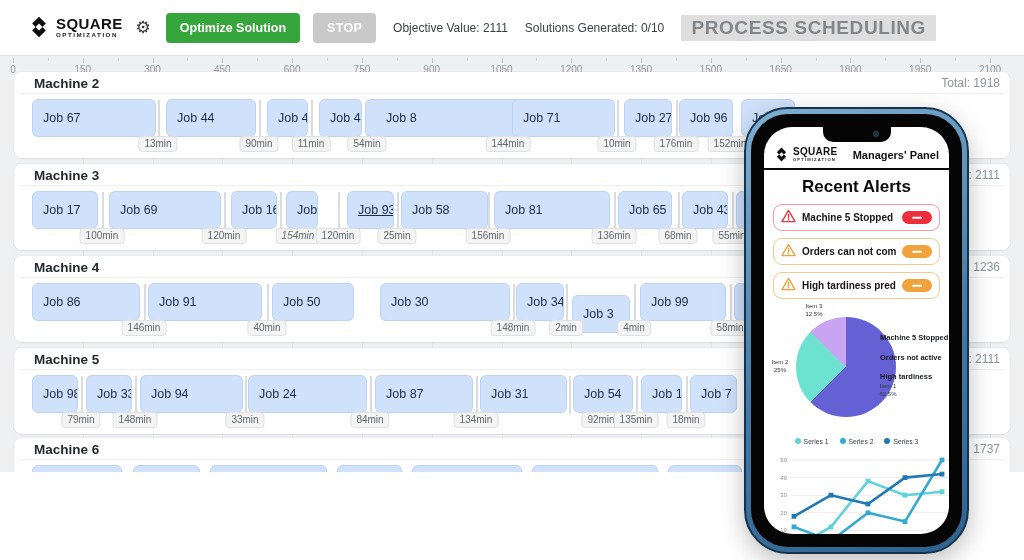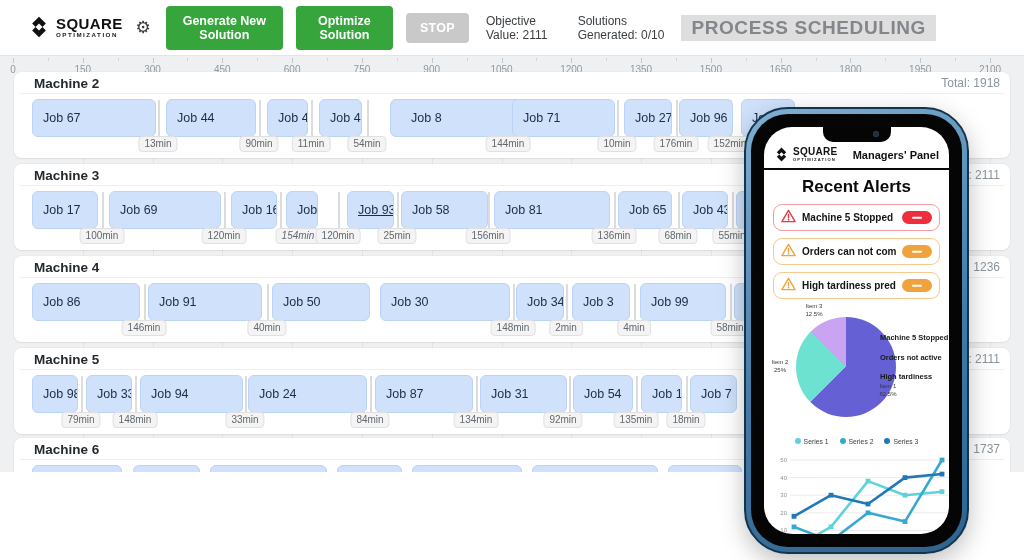--- a/index.html
+++ b/index.html
@@ -82,21 +82,20 @@
       <svg viewBox="0 0 32 32">
         <path d="M6 11 L16 1 L26 11 L21 16 L16 11 L11 16 Z" fill="#111"></path>
         <path d="M6 21 L11 16 L16 21 L21 16 L26 21 L16 31 Z" fill="#111"></path>
       </svg>
       <div class="brand-text">
         <span class="brand-l1">SQUARE</span>
         <span class="brand-l2">OPTIMIZATION</span>
       </div>
     </div>
     <span class="gear">⚙</span>
-    <button class="btn green">Generate New Solution</button>
     <button class="btn green">Optimize Solution</button>
     <button class="btn gray">STOP</button>
     <span class="stat">Objective Value: 2111</span>
     <span class="stat">Solutions Generated: 0/10</span>
     <div class="page-title">PROCESS SCHEDULING</div>
   </div>
 
   <div class="content">
     <div id="ruler">
         <div class="tickmark" style="left: 13px;"></div>
@@ -171,21 +170,21 @@
           <div class="conn" style="left: 297px;"></div>
           <div class="conn" style="left: 353px;"></div>
           <div class="conn" style="left: 494px;"></div>
           <div class="conn" style="left: 603px;"></div>
           <div class="conn" style="left: 662px;"></div>
           <div class="conn" style="left: 716px;"></div>
           <div class="job" style="left: 18px; width: 124px;">Job 67</div>
           <div class="job" style="left: 152px; width: 90px;">Job 44</div>
           <div class="job" style="left: 253px; width: 41px;">Job 45</div>
           <div class="job" style="left: 305px; width: 43px;">Job 41</div>
-          <div class="job" style="left: 376px; width: 160px; padding-left: 20px;">Job 8</div>
+          <div class="job" style="left: 351px; width: 160px; padding-left: 20px;">Job 8</div>
           <div class="job" style="left: 498px; width: 103px;">Job 71</div>
           <div class="job" style="left: 610px; width: 48px;">Job 27</div>
           <div class="job" style="left: 665px; width: 54px;">Job 96</div>
           <div class="job" style="left: 727px; width: 54px;">Job</div>
           <div class="badge" style="left: 144px;">13min</div>
           <div class="badge" style="left: 245px;">90min</div>
           <div class="badge" style="left: 297px;">11min</div>
           <div class="badge" style="left: 353px;">54min</div>
           <div class="badge" style="left: 494px;">144min</div>
           <div class="badge" style="left: 603px;">10min</div>
@@ -232,24 +231,24 @@
             <span class="m-total">Total: 1236</span>
           </div>
           <div class="conn" style="left: 130px;"></div>
           <div class="conn" style="left: 253px;"></div>
           <div class="conn" style="left: 499px;"></div>
           <div class="conn" style="left: 552px;"></div>
           <div class="conn" style="left: 620px;"></div>
           <div class="conn" style="left: 716px;"></div>
           <div class="job" style="left: 18px; width: 108px;">Job 86</div>
           <div class="job" style="left: 134px; width: 114px;">Job 91</div>
-          <div class="job" style="left: 258px; width: 98px;">Job 50</div>
+          <div class="job" style="left: 258px; width: 82px;">Job 50</div>
           <div class="job" style="left: 366px; width: 130px;">Job 30</div>
           <div class="job" style="left: 502px; width: 48px;">Job 34</div>
-          <div class="job" style="left: 558px; width: 58px;">Job 3</div>
+          <div class="job" style="left: 558px; width: 58px; margin-top: 12px;">Job 3</div>
           <div class="job" style="left: 626px; width: 86px;">Job 99</div>
           <div class="job" style="left: 720px; width: 60px;"></div>
           <div class="badge" style="left: 130px;">146min</div>
           <div class="badge" style="left: 253px;">40min</div>
           <div class="badge" style="left: 499px;">148min</div>
           <div class="badge" style="left: 552px;">2min</div>
           <div class="badge" style="left: 620px;">4min</div>
           <div class="badge" style="left: 716px;">58min</div>
         </div>
         <div class="card" style="top: 292px;">
@@ -273,21 +272,21 @@
           <div class="job" style="left: 466px; width: 87px;">Job 31</div>
           <div class="job" style="left: 559px; width: 60px;">Job 54</div>
           <div class="job" style="left: 627px; width: 41px;">Job 12</div>
           <div class="job" style="left: 676px; width: 47px;">Job 7</div>
           <div class="job" style="left: 731px; width: 55px;"></div>
           <div class="badge" style="left: 67px;">79min</div>
           <div class="badge" style="left: 121px;">148min</div>
           <div class="badge" style="left: 231px;">33min</div>
           <div class="badge" style="left: 356px;">84min</div>
           <div class="badge" style="left: 462px;">134min</div>
-          <div class="badge" style="left: 549px;">92min</div>
+          <div class="badge" style="left: 587px;">92min</div>
           <div class="badge" style="left: 622px;">135min</div>
           <div class="badge" style="left: 672px;">18min</div>
         </div>
         <div class="card" style="top: 382px;">
           <div class="card-h">
             <span class="m-name">Machine 6</span>
             <span class="m-total">Total: 1737</span>
           </div>
           <div class="job" style="left: 18px; width: 90px;"></div>
           <div class="job" style="left: 119px; width: 67px;"></div>

